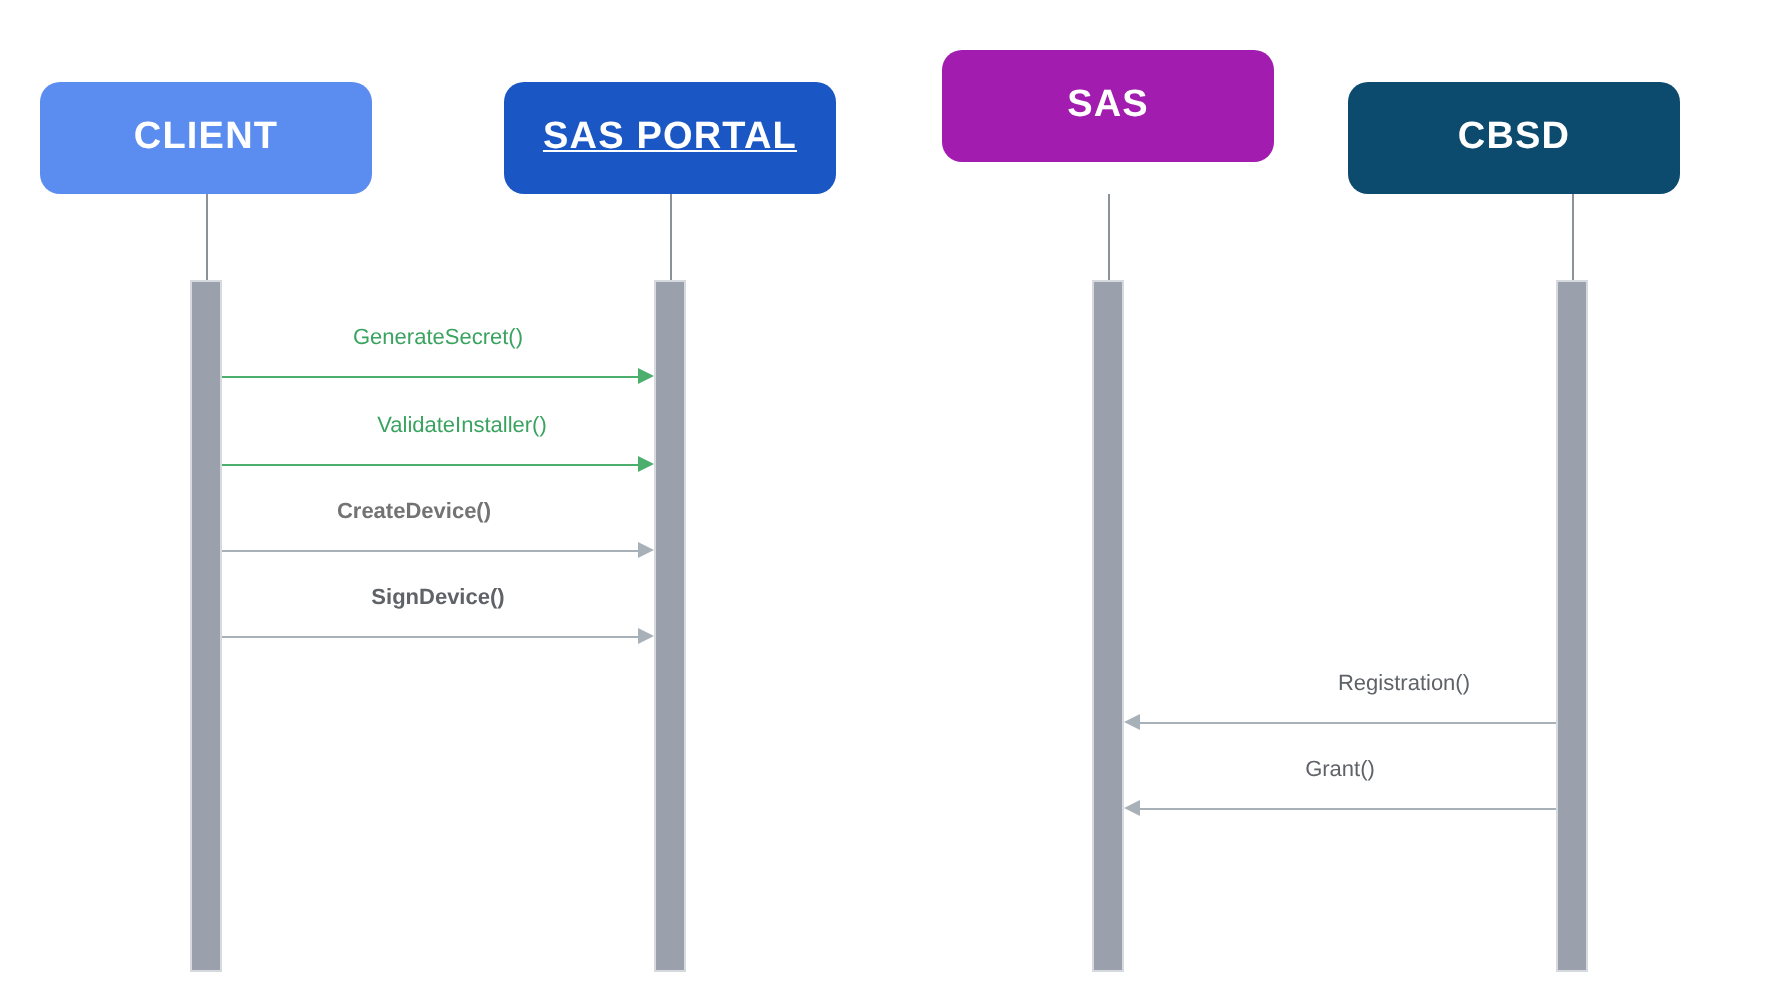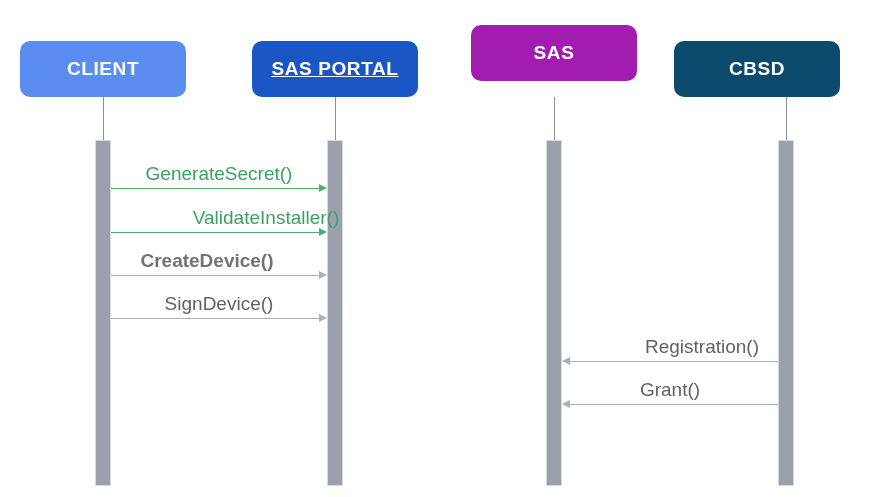--- a/index.html
+++ b/index.html
@@ -43,21 +43,21 @@
   .msg-head{
     position:absolute;
     width:0;height:0;
     border-top:4.5px solid transparent;
     border-bottom:4.5px solid transparent;
   }
   .msg-head.right{border-left-width:8px;border-left-style:solid;}
   .msg-head.left{border-right-width:8px;border-right-style:solid;}
   .msg-label{
     position:absolute;
-    font-size:19px;
+    font-size:11px;
     text-align:center;
     white-space:nowrap;
     user-select:none;
   }
 </style>
 </head>
 <body>
 
 <div id="diagram">
 
@@ -81,29 +81,29 @@
 
   <div class="activation" style="left:95px;top:124px;height:346px;"></div>
   <div class="activation" style="left:327px;top:124px;height:346px;"></div>
   <div class="activation" style="left:546px;top:124px;height:346px;"></div>
   <div class="activation" style="left:778px;top:124px;height:346px;"></div>
 
   <div class="msg-label" style="left:111px;top:147px;width:216px;color:#3aa35f;">GenerateSecret()</div>
   <div class="msg-line" style="left:111px;top:171.5px;width:208px;background:#4caf6e;"></div>
   <div class="msg-head right" style="left:319px;top:167.8px;border-left-color:#4caf6e;"></div>
 
-  <div class="msg-label" style="left:111px;top:191px;width:240px;color:#3aa35f;padding-left:35px;">ValidateInstaller()</div>
+  <div class="msg-label" style="left:111px;top:191px;width:240px;color:#3aa35f;">ValidateInstaller()</div>
   <div class="msg-line" style="left:111px;top:215.5px;width:208px;background:#4caf6e;"></div>
   <div class="msg-head right" style="left:319px;top:211.8px;border-left-color:#4caf6e;"></div>
 
   <div class="msg-label" style="left:111px;top:234px;width:192px;color:#737373;font-weight:bold;">CreateDevice()</div>
   <div class="msg-line" style="left:111px;top:258.5px;width:208px;background:#a8b0b8;"></div>
   <div class="msg-head right" style="left:319px;top:254.8px;border-left-color:#a8b0b8;"></div>
 
-  <div class="msg-label" style="left:111px;top:277px;width:216px;color:#5f6368;">SignDevice()</div>
+  <div class="msg-label" style="left:111px;top:277px;width:216px;color:#5f6368;font-weight:bold;">SignDevice()</div>
   <div class="msg-line" style="left:111px;top:301.5px;width:208px;background:#a8b0b8;"></div>
   <div class="msg-head right" style="left:319px;top:297.8px;border-left-color:#a8b0b8;"></div>
 
   <div class="msg-label" style="left:562px;top:320px;width:216px;color:#5f6368;padding-left:32px;">Registration()</div>
   <div class="msg-line" style="left:570px;top:344.5px;width:208px;background:#a8b0b8;"></div>
   <div class="msg-head left" style="left:562px;top:340.8px;border-right-color:#a8b0b8;"></div>
 
   <div class="msg-label" style="left:562px;top:363px;width:216px;color:#5f6368;">Grant()</div>
   <div class="msg-line" style="left:570px;top:387.5px;width:208px;background:#a8b0b8;"></div>
   <div class="msg-head left" style="left:562px;top:383.8px;border-right-color:#a8b0b8;"></div>

